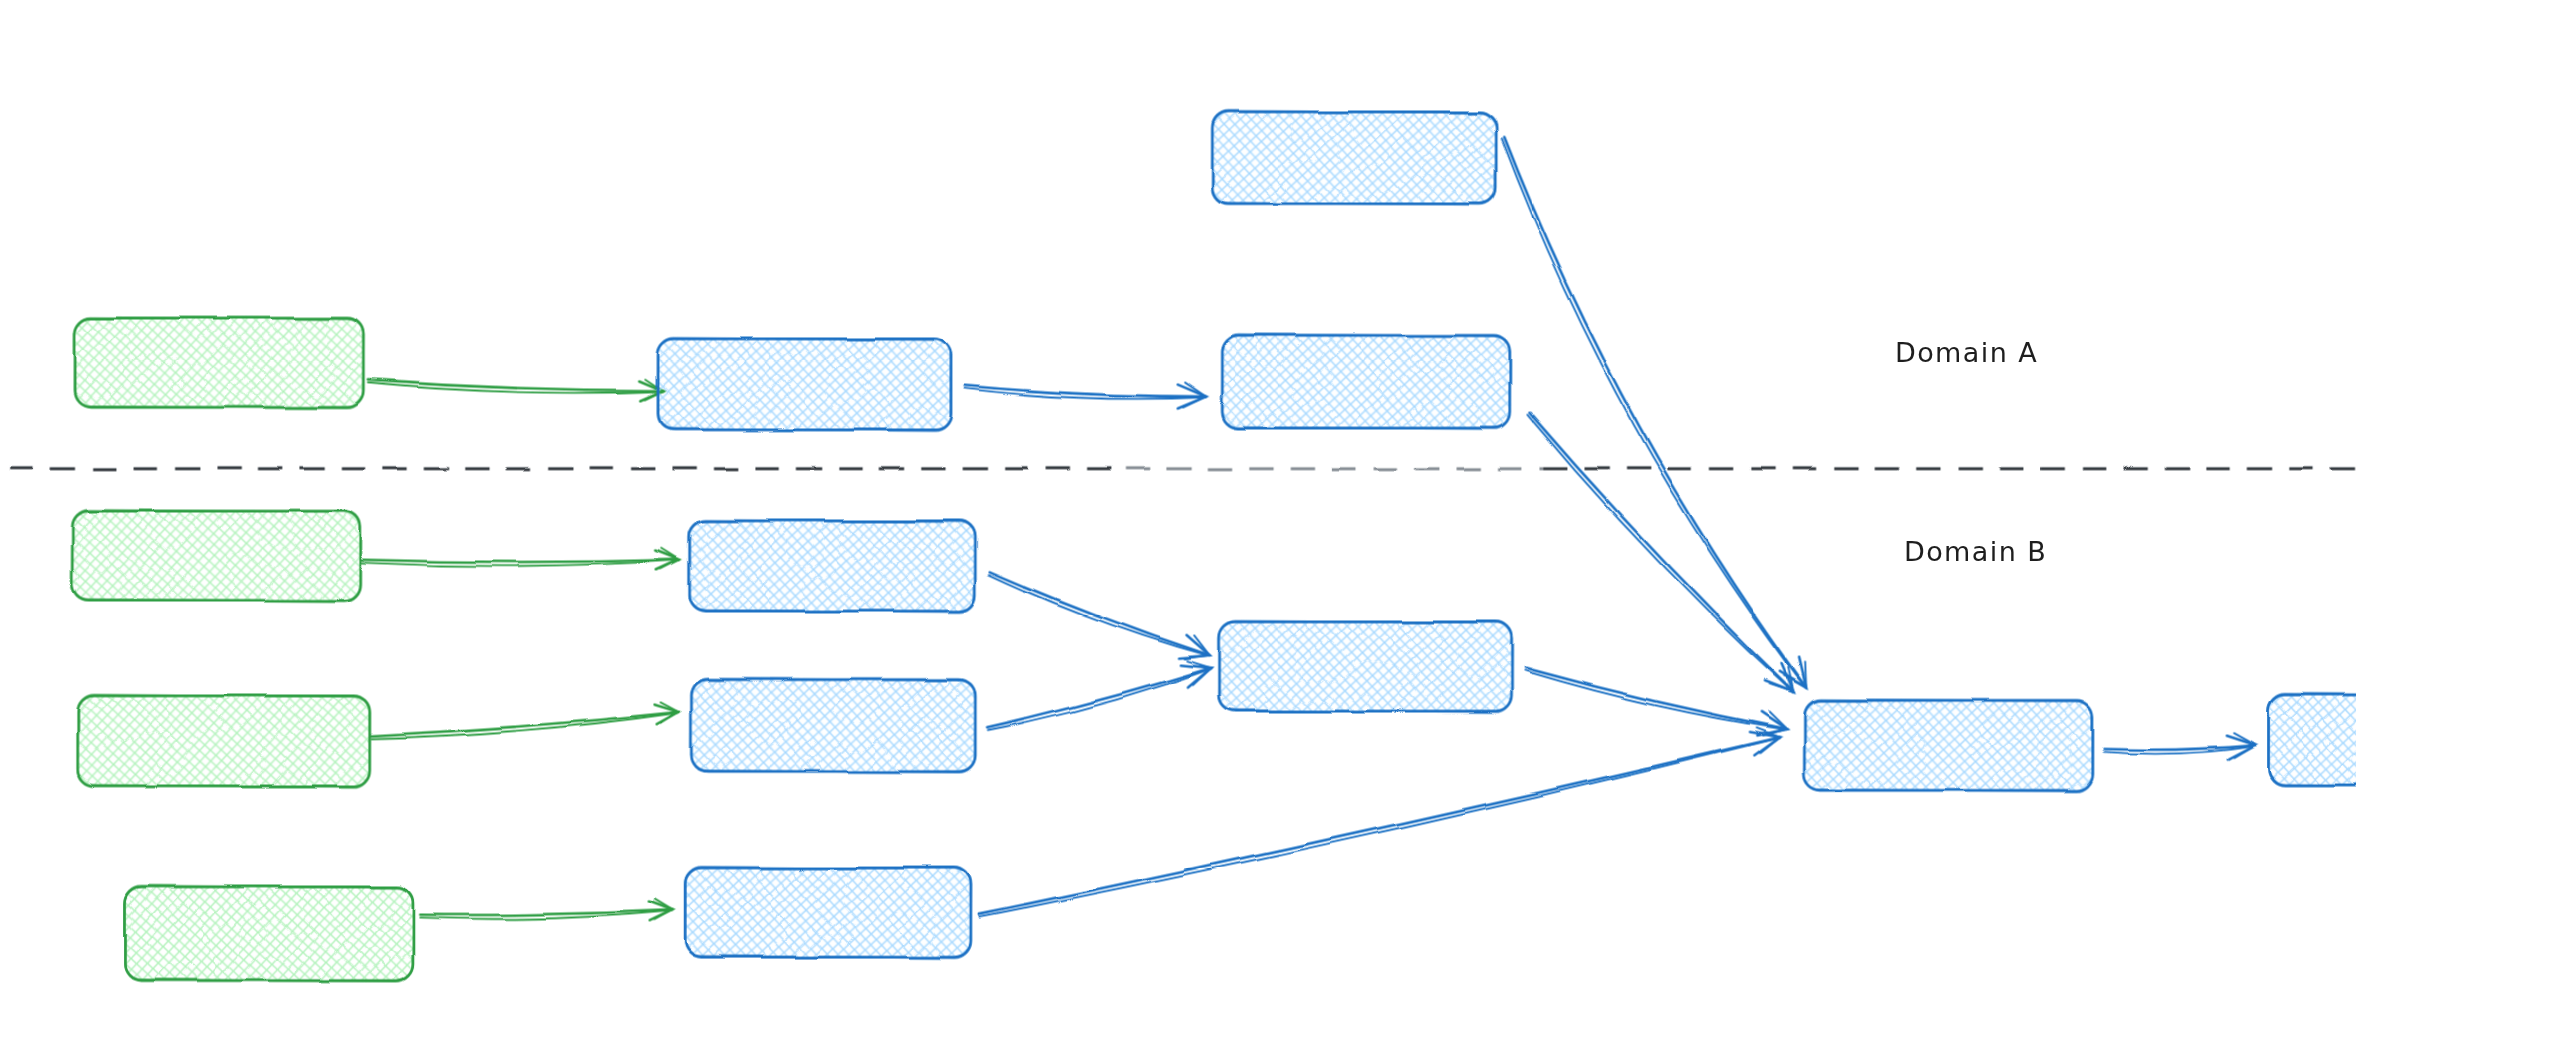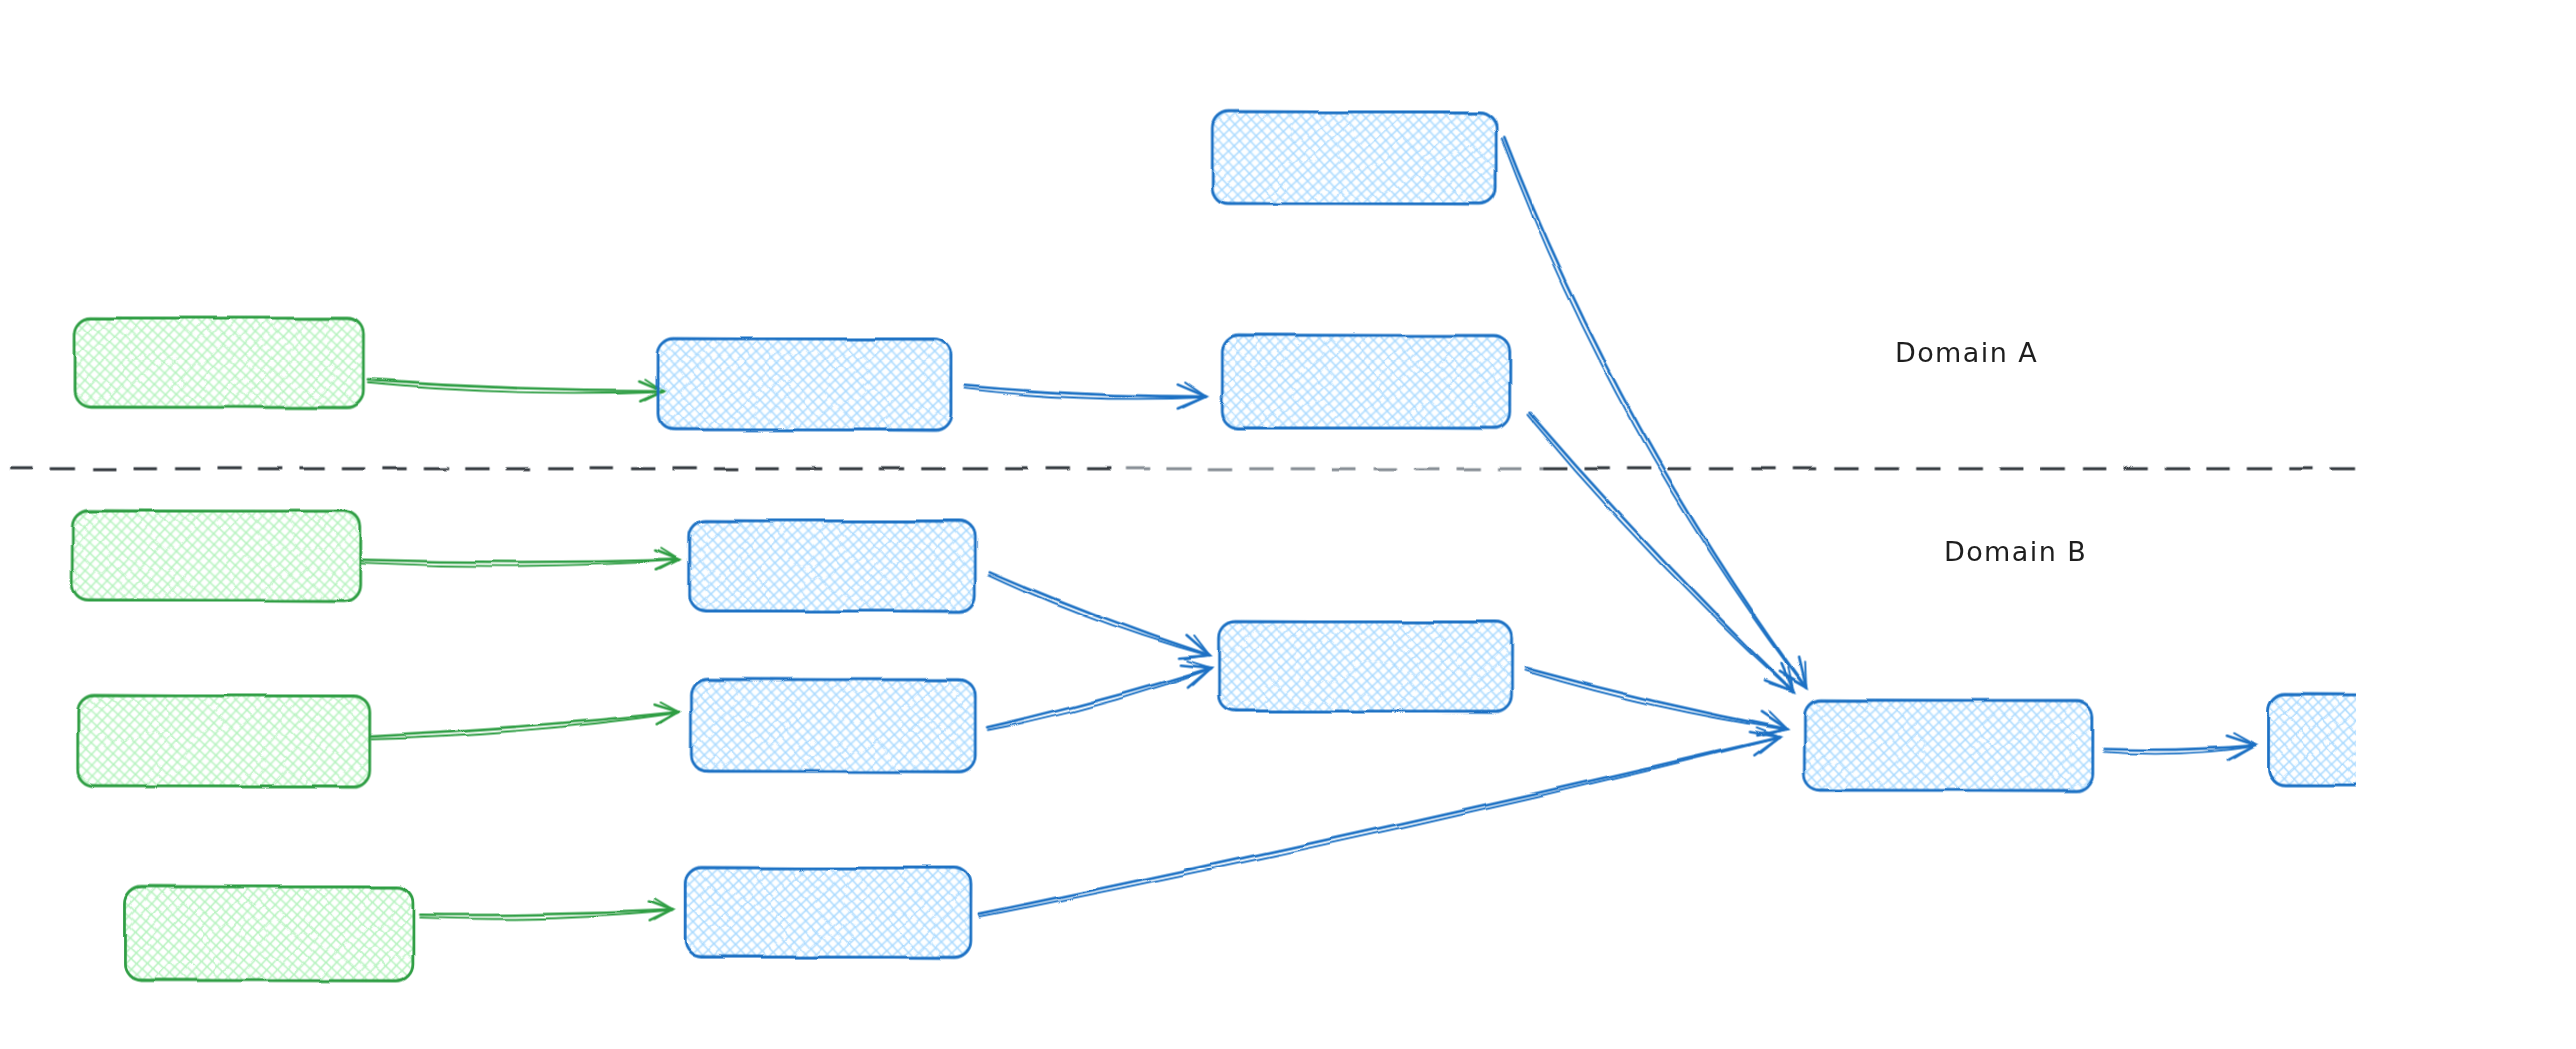--- a/index.html
+++ b/index.html
@@ -15,21 +15,21 @@
   .label {
     position: absolute;
     font-size: 27px;
     font-weight: 500;
     letter-spacing: 1.4px;
     color: #1e1e1e;
     white-space: nowrap;
     font-family: "DejaVu Sans", "Liberation Sans", sans-serif;
   }
   .label-a { left: 1895px; top: 337px; }
-  .label-b { left: 1944px; top: 536px; }
+  .label-b { left: 1904px; top: 536px; }
 </style>
 </head>
 <body>
 
 <div class="stage">
   <svg id="canvas" width="2576" height="1049" viewBox="0 0 2858 1164" xmlns="http://www.w3.org/2000/svg">
     <defs>
       <filter id="rough" x="-3%" y="-3%" width="106%" height="106%">
         <feTurbulence type="fractalNoise" baseFrequency="0.013" numOctaves="2" seed="7" result="n"></feTurbulence>
         <feDisplacementMap in="SourceGraphic" in2="n" scale="5" xChannelSelector="R" yChannelSelector="G"></feDisplacementMap>

